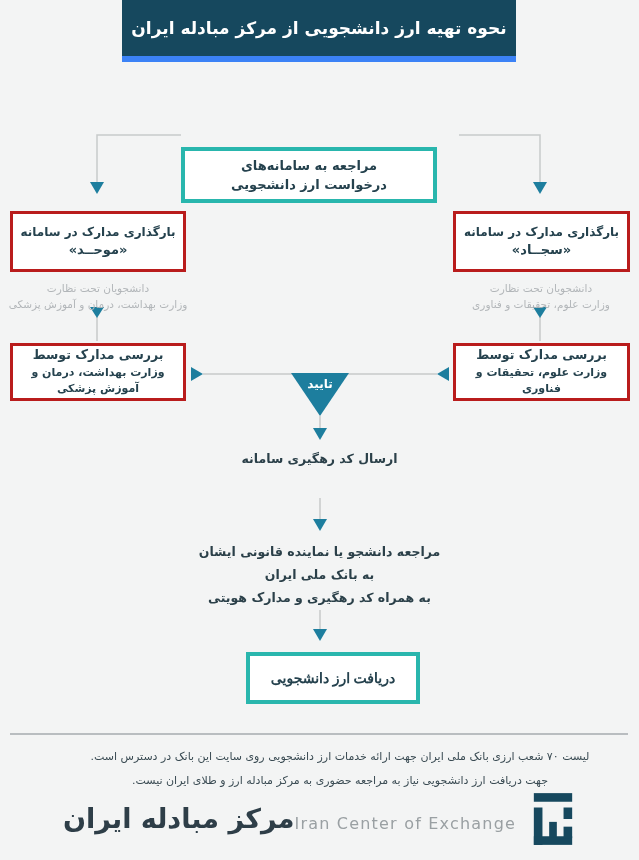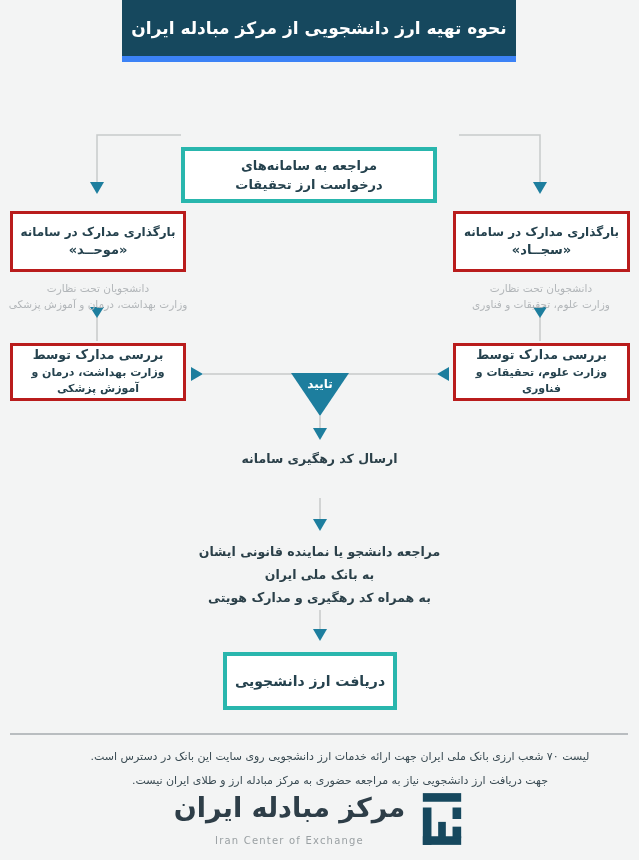--- a/index.html
+++ b/index.html
@@ -35,33 +35,33 @@
   .review-l2{font-size:11px;font-weight:bold;color:#25424e;line-height:1.5;}
 
   .approval-label{position:absolute;left:291px;top:377px;width:58px;text-align:center;
                   color:#ffffff;font-size:12px;font-weight:bold;z-index:3;}
 
   .step{position:absolute;left:0;width:639px;text-align:center;color:#2b4049;
         font-size:12.5px;font-weight:bold;line-height:1.85;}
   .step-send{top:447px;}
   .step-bank{top:540px;}
 
-  .end-box{left:223px;top:652px;width:174px;height:58px;}
+  .end-box{left:246px;top:652px;width:174px;height:52px;font-family:Liberation Serif, serif;}
   .end-box .lbl{font-size:14px;font-weight:bold;color:#25424e;}
 
   .divider{position:absolute;left:10px;top:733px;width:618px;height:2px;background:#b9bdc0;}
 
   .notes{position:absolute;left:0;top:745px;width:639px;text-align:center;
          font-size:11px;color:#3a4b53;line-height:2.15;padding-left:41px;}
 
   .footer{position:absolute;left:0;top:792px;width:639px;display:flex;direction:ltr;
           align-items:center;justify-content:center;gap:14px;}
-  .logo-text{display:flex;flex-direction:column;align-items:center;}
+  .logo-text{display:flex;align-items:center;}
   .logo-fa{font-size:27px;font-weight:bold;color:#2e3e48;direction:rtl;line-height:1.2;}
-  .logo-en{font-size:10px;color:#9aa0a3;letter-spacing:1.2px;margin-top:10px;}
+  .logo-en{font-size:16px;color:#9aa0a3;letter-spacing:1.2px;margin-top:10px;}
 </style>
 </head>
 <body>
 
 <div class="canvas">
 
   <svg class="svg-layer" width="639" height="860" viewBox="0 0 639 860">
     <g stroke="#c7caca" stroke-width="1.5" fill="none">
       <path d="M181,135 H97 V182"></path>
       <path d="M459,135 H540 V182"></path>
@@ -86,21 +86,21 @@
       <polygon points="313,629 327,629 320,641"></polygon>
     </g>
   </svg>
 
   <div class="header">
     <div class="title">نحوه تهیه ارز دانشجویی از مرکز مبادله ایران</div>
   </div>
 
   <div class="box box-accent start-box">
     <div class="l1">مراجعه به سامانه‌های</div>
-    <div class="l2">درخواست ارز تحقیقات</div>
+    <div class="l2">درخواست ارز دانشجویی</div>
   </div>
 
   <div class="box box-dark upload-left">
     <div class="upload-l1">بارگذاری مدارک در سامانه</div>
     <div class="upload-l2">«موحــد»</div>
   </div>
   <div class="caption caption-left">
     <div>دانشجویان تحت نظارت</div>
     <div>وزارت بهداشت، درمان و آموزش پزشکی</div>
   </div>

